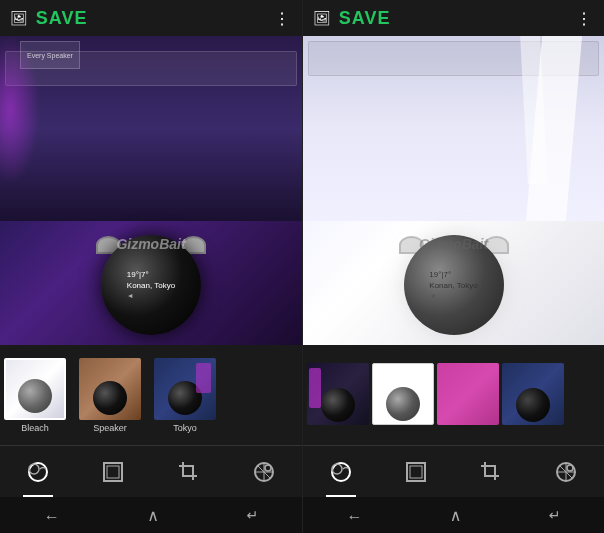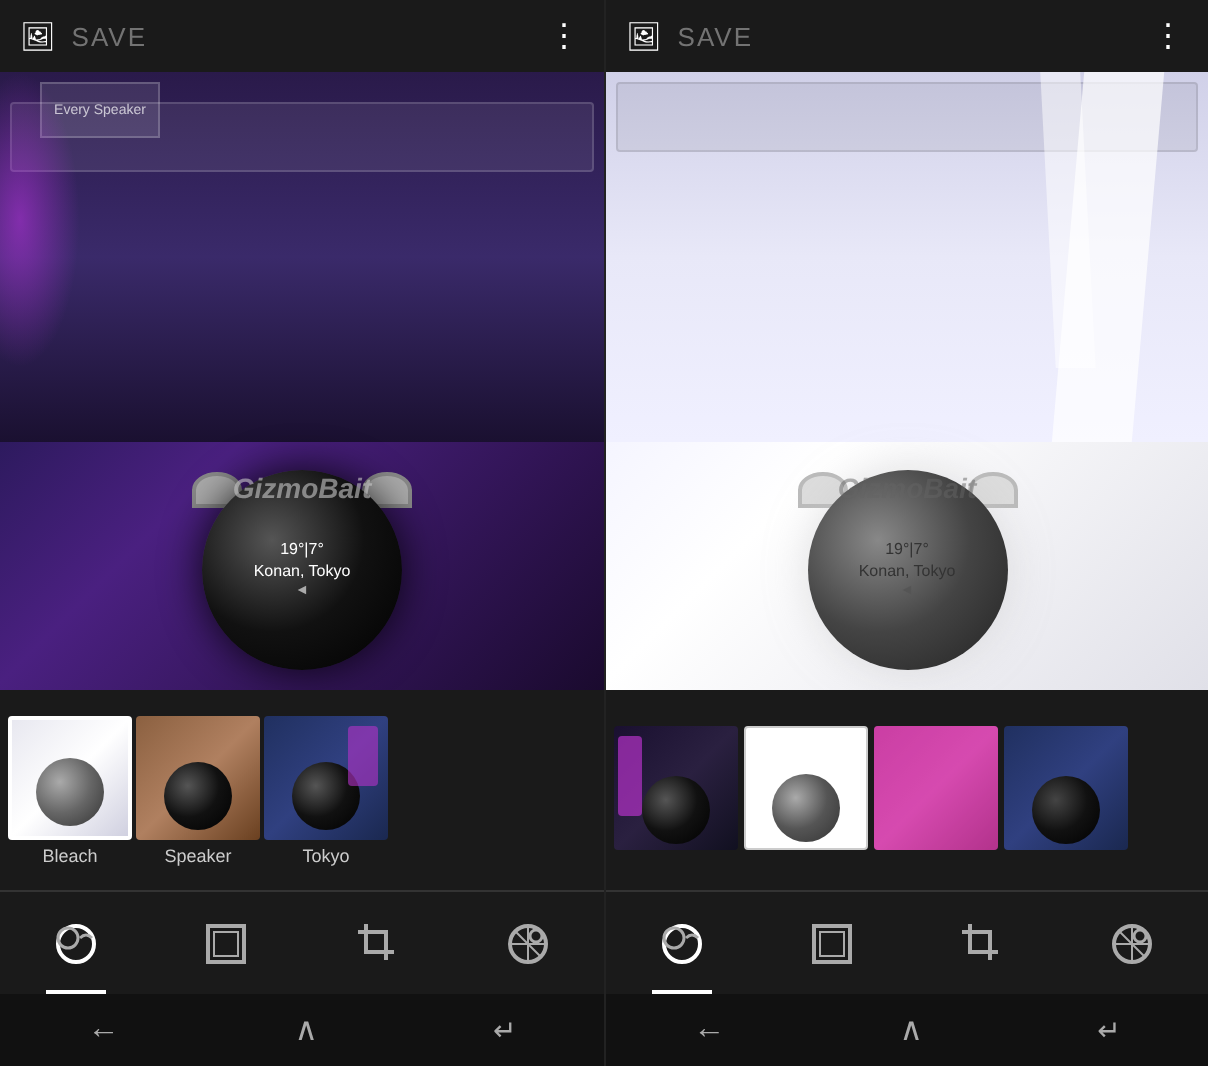--- a/index.html
+++ b/index.html
@@ -41,23 +41,23 @@
       align-items: center;
       gap: 8px;
     }
 
     .header-icon {
       color: #fff;
       font-size: 14px;
     }
 
     .header-title {
-      color: #737373;
-      font-size: 13px;
-      font-weight: normal;
+      color: #22c55e;
+      font-size: 18px;
+      font-weight: bold;
       letter-spacing: 1px;
     }
 
     .header-more {
       color: #fff;
       font-size: 16px;
       letter-spacing: 2px;
     }
 
     
@@ -138,21 +138,21 @@
     .ear-normal { background: #aaa; border: 2px solid #888; }
     .ear-bleach { background: #ddd; border: 2px solid #bbb; }
 
     .device-text {
       position: absolute;
       top: 50%;
       left: 50%;
       transform: translate(-50%, -50%);
       color: #fff;
       font-size: 8px;
-      text-align: center;
+      text-align: left;
       line-height: 1.4;
       white-space: nowrap;
     }
 
     .device-text-bleach {
       color: #333;
     }
 
     
     .store-bg {
@@ -182,21 +182,21 @@
     }
 
     
     .thumbnail-strip {
       height: 100px;
       background: #1a1a1a;
       display: flex;
       flex-direction: row;
       align-items: center;
       padding: 4px 4px;
-      gap: 2px;
+      gap: 13px;
       flex-shrink: 0;
       overflow: hidden;
     }
 
     .thumbnail-item {
       display: flex;
       flex-direction: column;
       align-items: center;
       cursor: pointer;
     }

